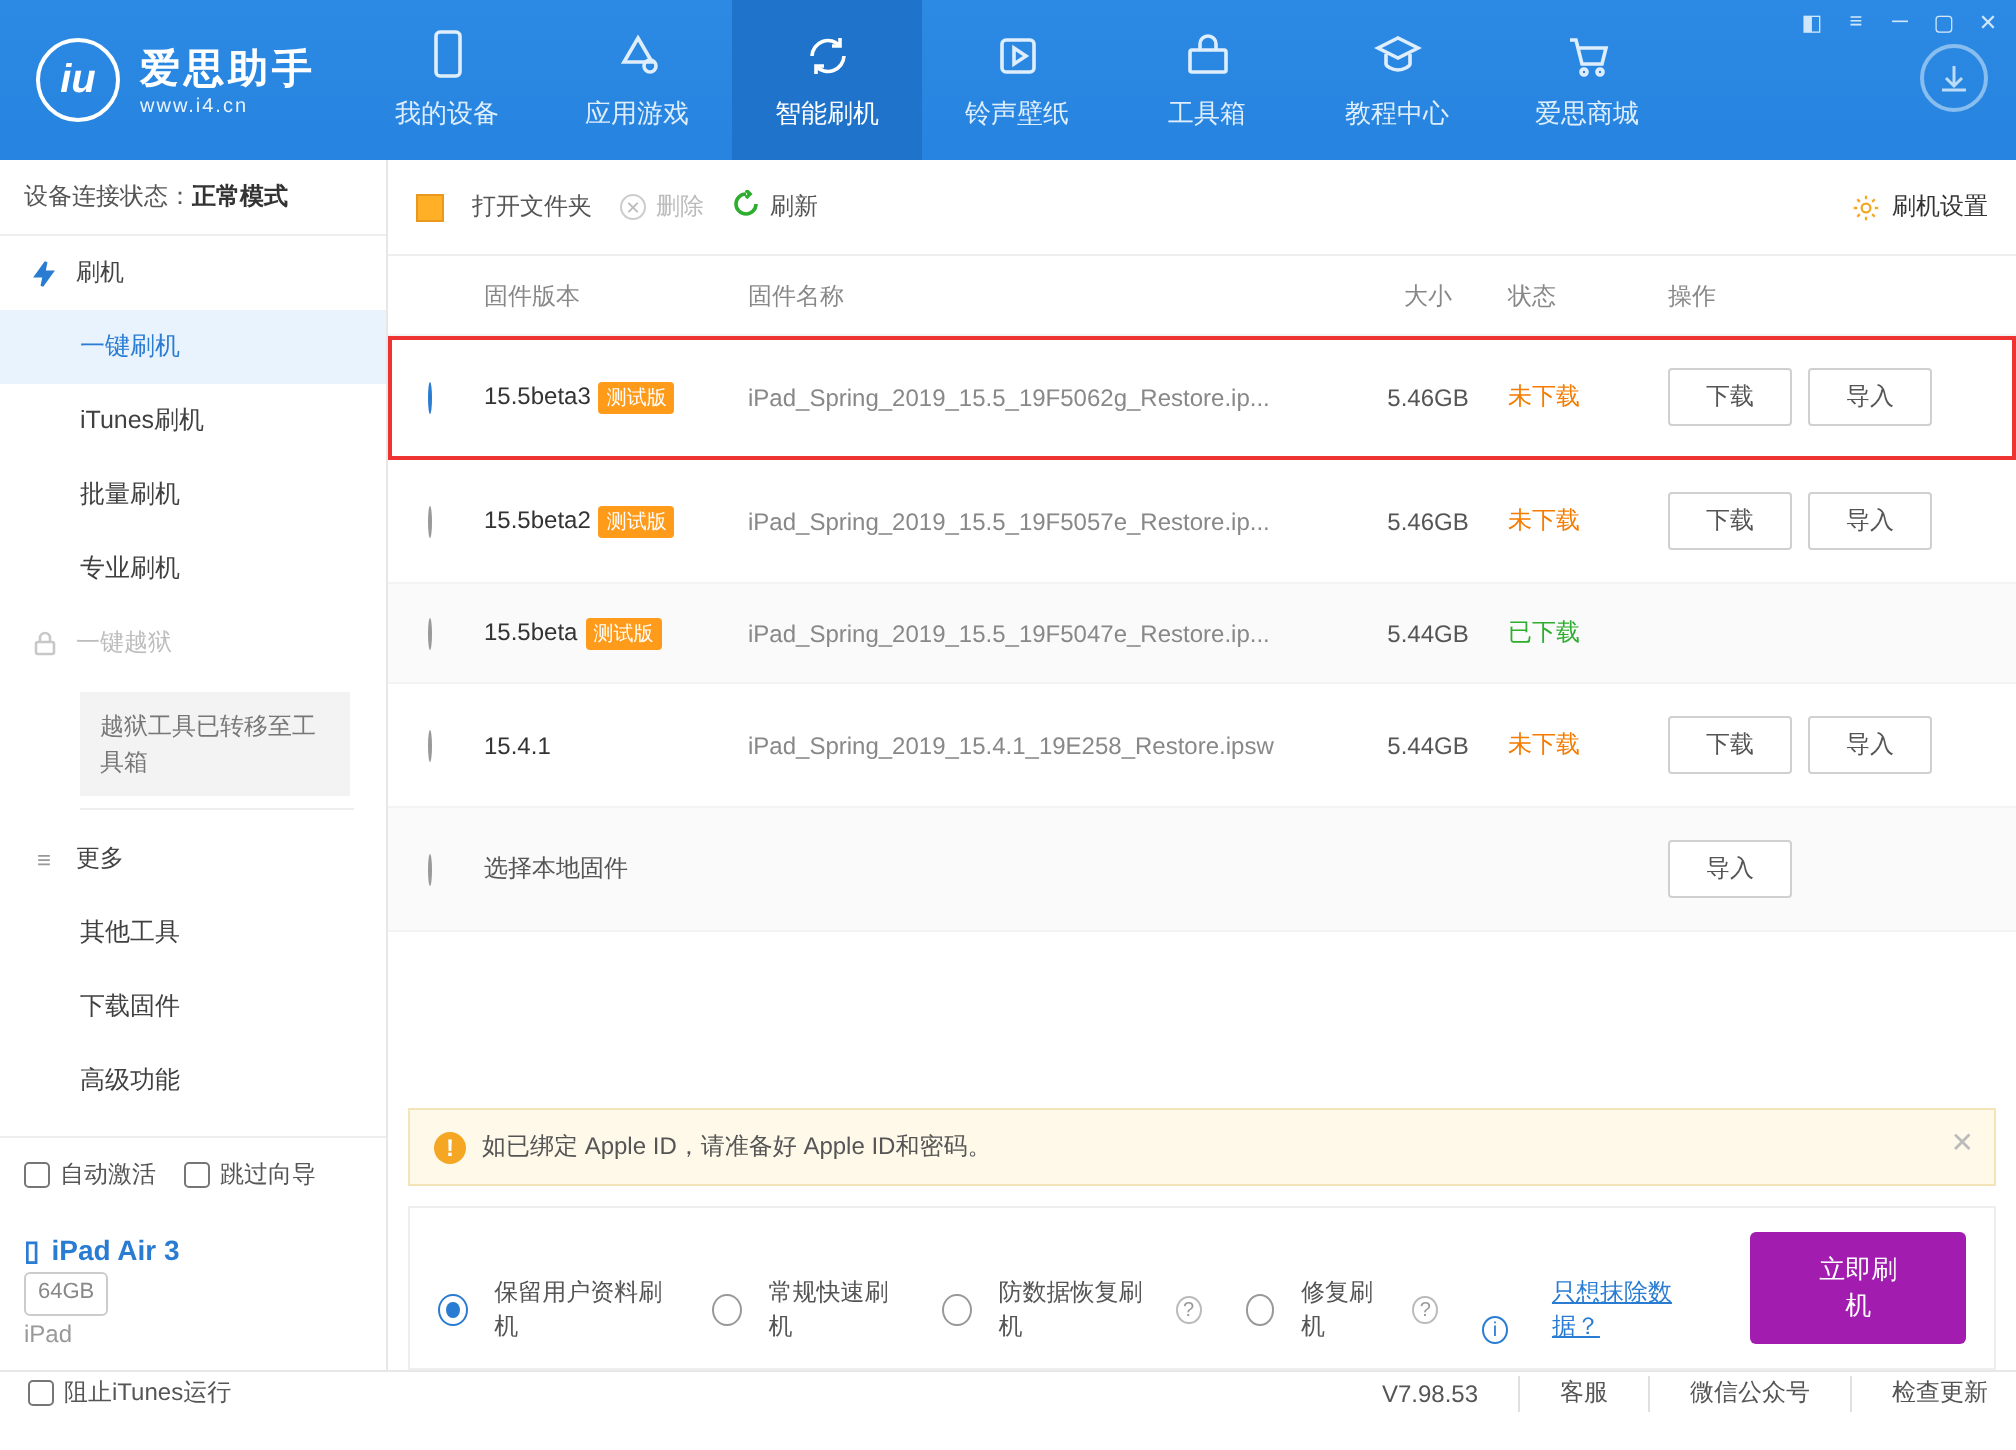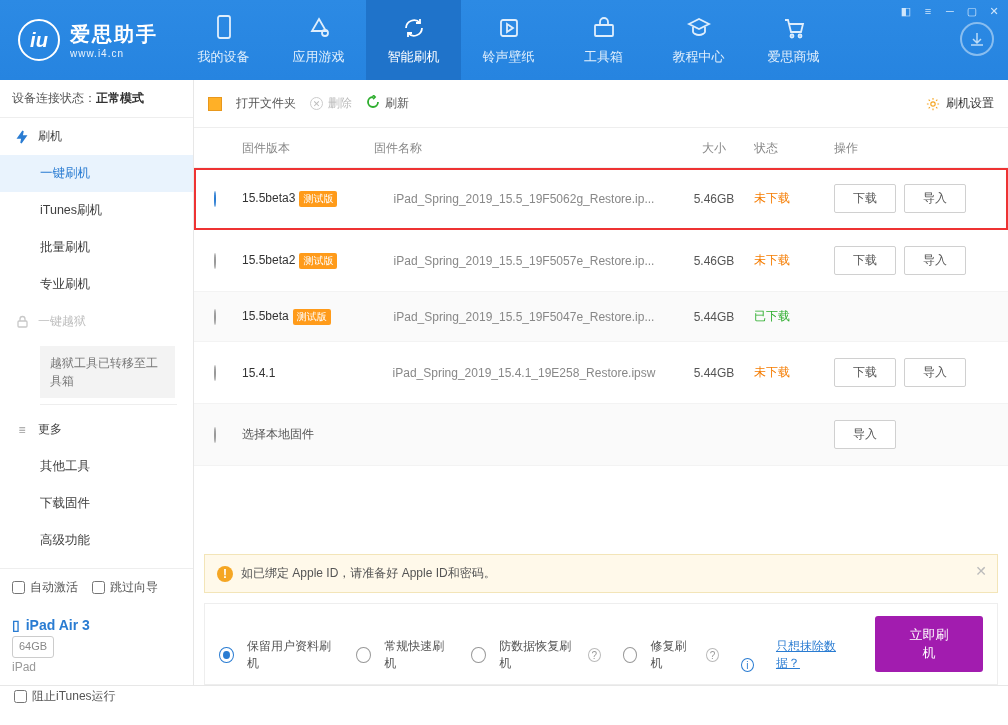--- a/index.html
+++ b/index.html
@@ -57,21 +57,21 @@
 
 .rows{}
 .row{display:flex;align-items:center;padding:16px 14px 16px 20px;border-bottom:1px solid #f3f3f3;}
 .row.alt{background:#fafafa;}
 .row.hl{outline:2px solid #e33;outline-offset:-2px;}
 .radio{width:16px;height:16px;border:1.5px solid #999;border-radius:50%;position:relative;cursor:pointer;}
 .radio.sel{border-color:#2a7cd2;}
 .radio.sel::after{content:"";position:absolute;inset:3px;border-radius:50%;background:#2a7cd2;}
 .badge{display:inline-block;background:#ff9b1a;color:#fff;font-size:10px;padding:1px 4px;border-radius:2px;margin-left:4px;}
 .ver{color:#333;font-weight:500;}
-.fname{color:#888;text-align:center;}
+.fname{color:#888;}
 .st-undl{color:#f57c00;}
 .st-dl{color:#2eae2e;}
 .abtn{display:inline-block;border:1px solid #d0d0d0;background:#fff;padding:5px 18px;border-radius:2px;cursor:pointer;color:#555;}
 .abtn + .abtn{margin-left:8px;}
 
 .alert{margin:8px 10px 0 10px;background:#fff9ea;border:1px solid #f3e5b8;padding:10px 12px;display:flex;align-items:center;gap:8px;position:relative;}
 .alert .warn{width:16px;height:16px;border-radius:50%;background:#f5a623;color:#fff;display:flex;align-items:center;justify-content:center;font-weight:bold;}
 .alert .close{position:absolute;right:10px;top:8px;color:#bbb;cursor:pointer;font-size:14px;}
 
 .actbar{margin:10px 10px 0 10px;border:1px solid #eee;padding:12px 14px;display:flex;align-items:flex-end;gap:22px;}
@@ -332,13 +332,22 @@
       <button class="primary">立即刷机</button>
     </div>
   </div>
 </div>
 
 <div class="status">
   <label>
       <input type="checkbox" style="">
       <span>阻止iTunes运行</span>
     </label>
+  <div class="r">
+    <span>V7.98.53</span>
+    <span class="vdiv"></span>
+    <span>客服</span>
+    <span class="vdiv"></span>
+    <span>微信公众号</span>
+    <span class="vdiv"></span>
+    <span>检查更新</span>
+  </div>
 </div>
 
 </body></html>

